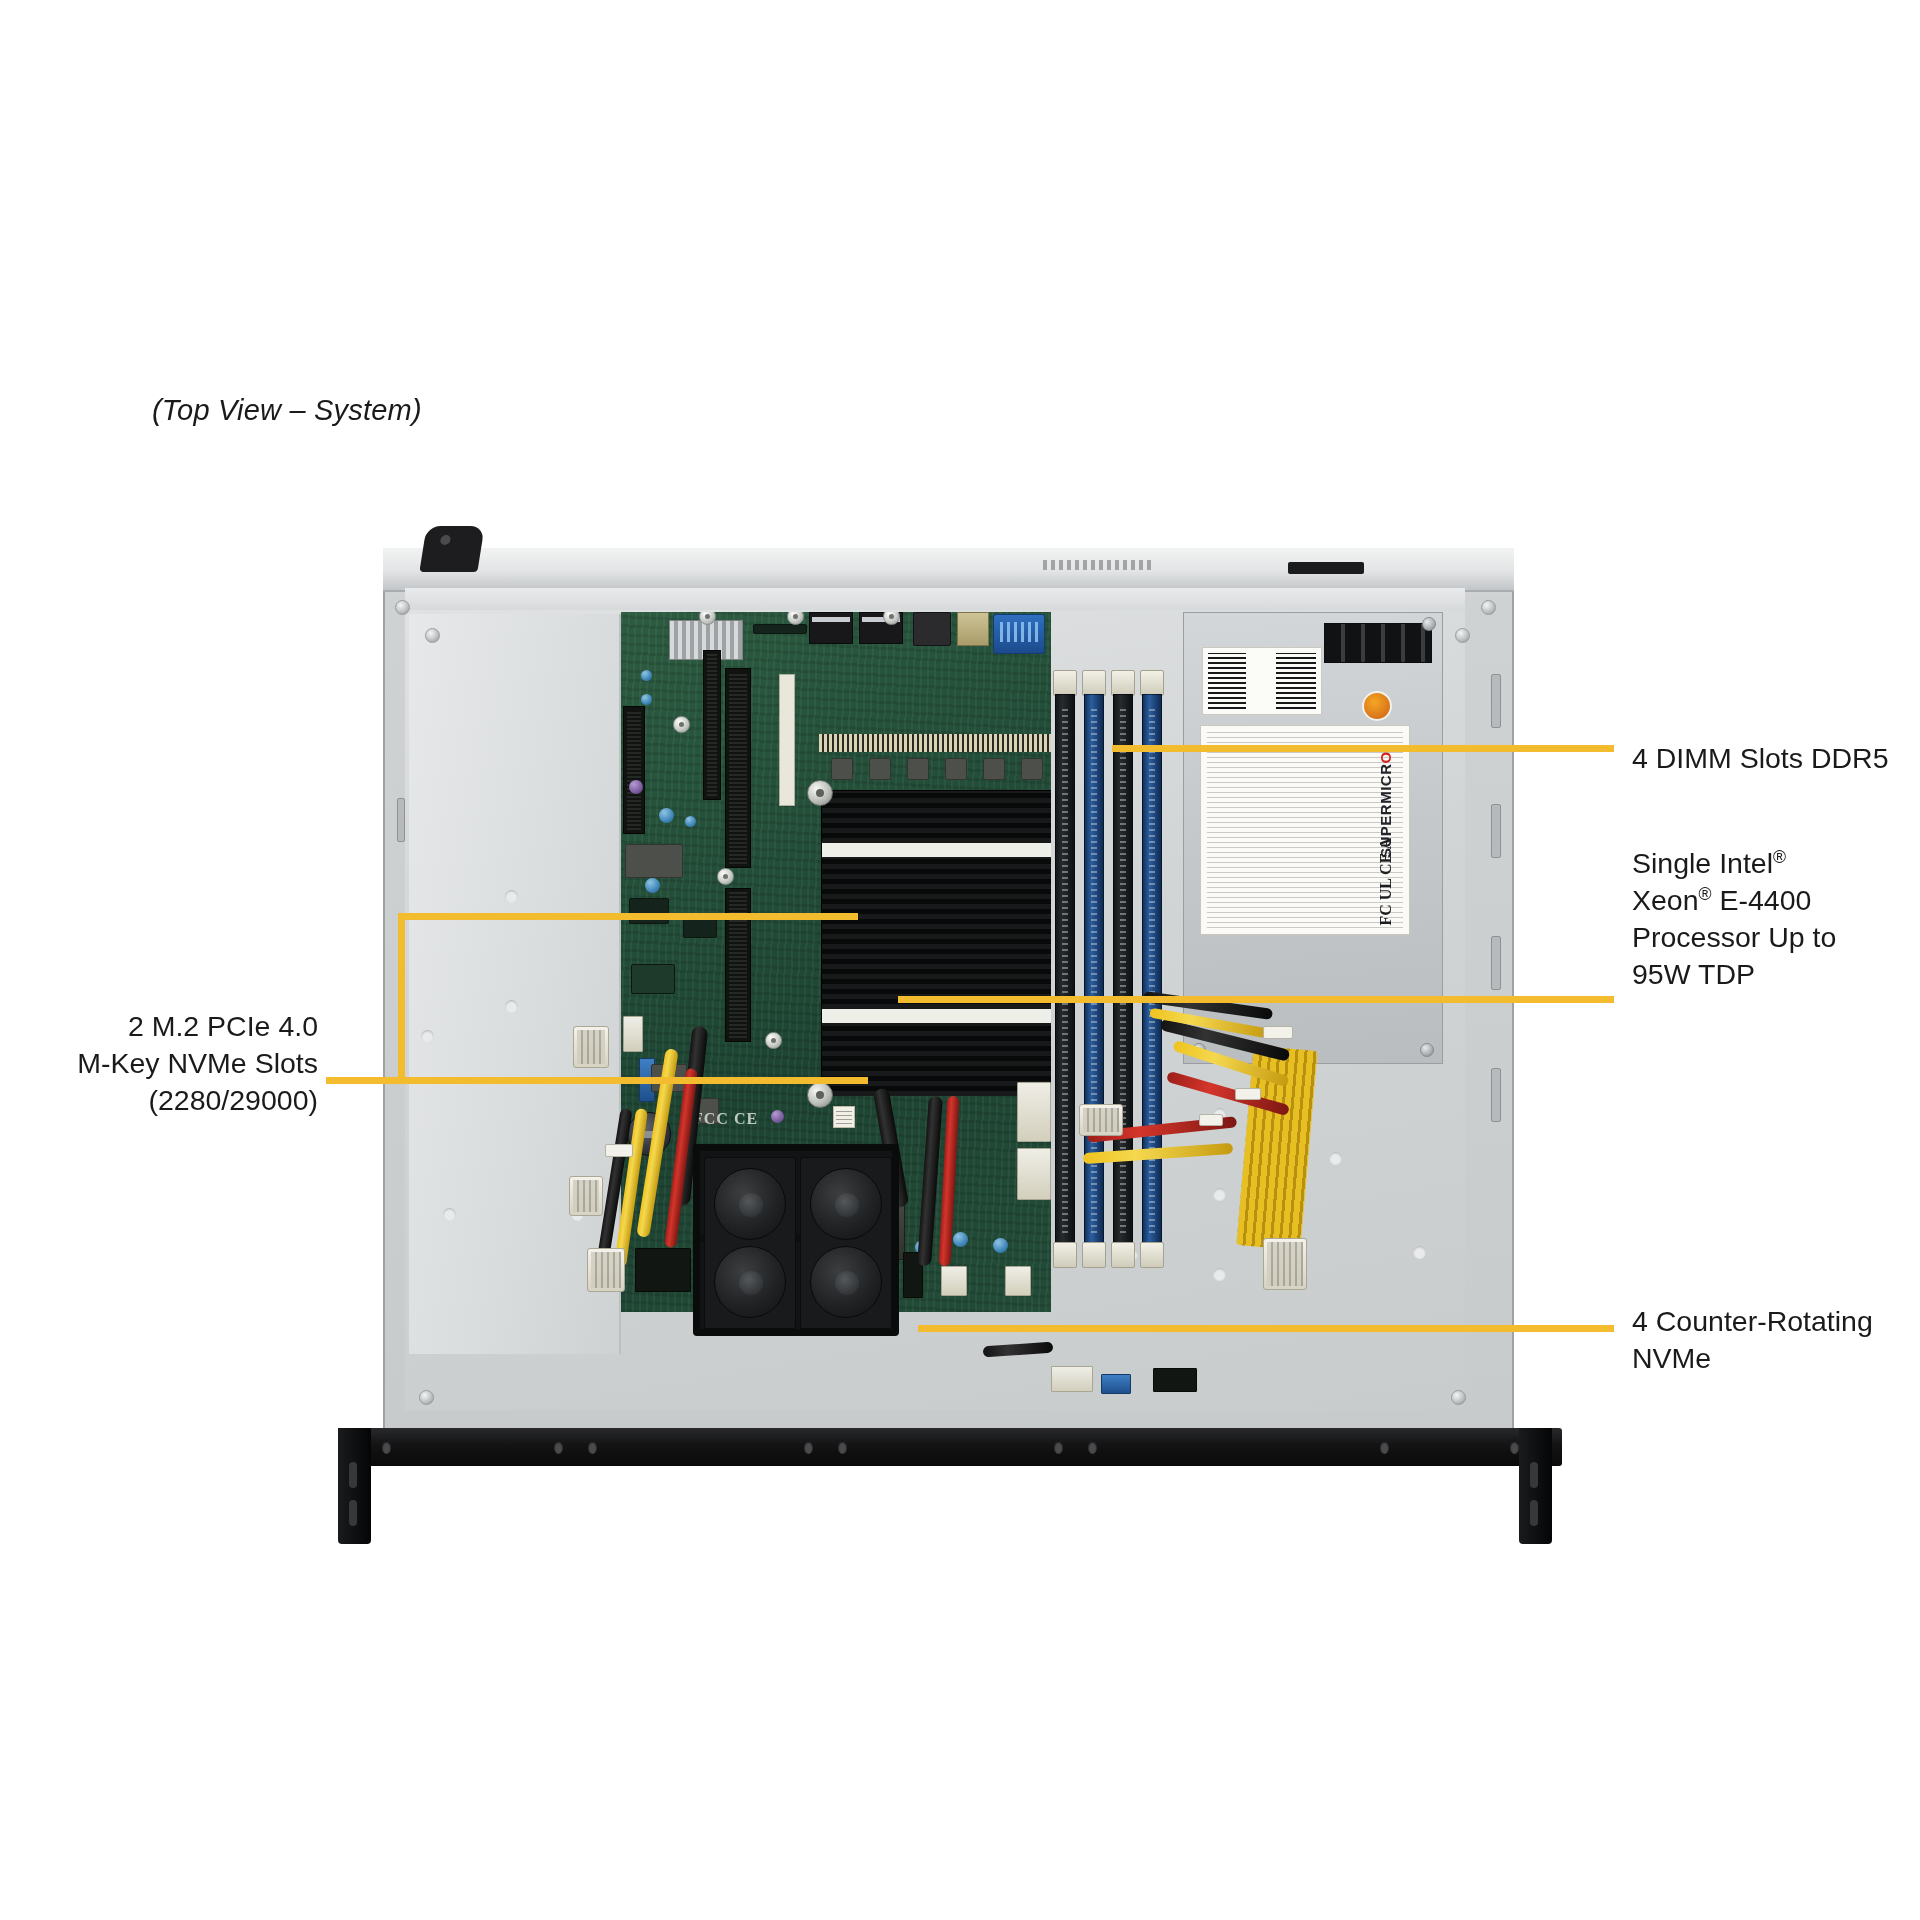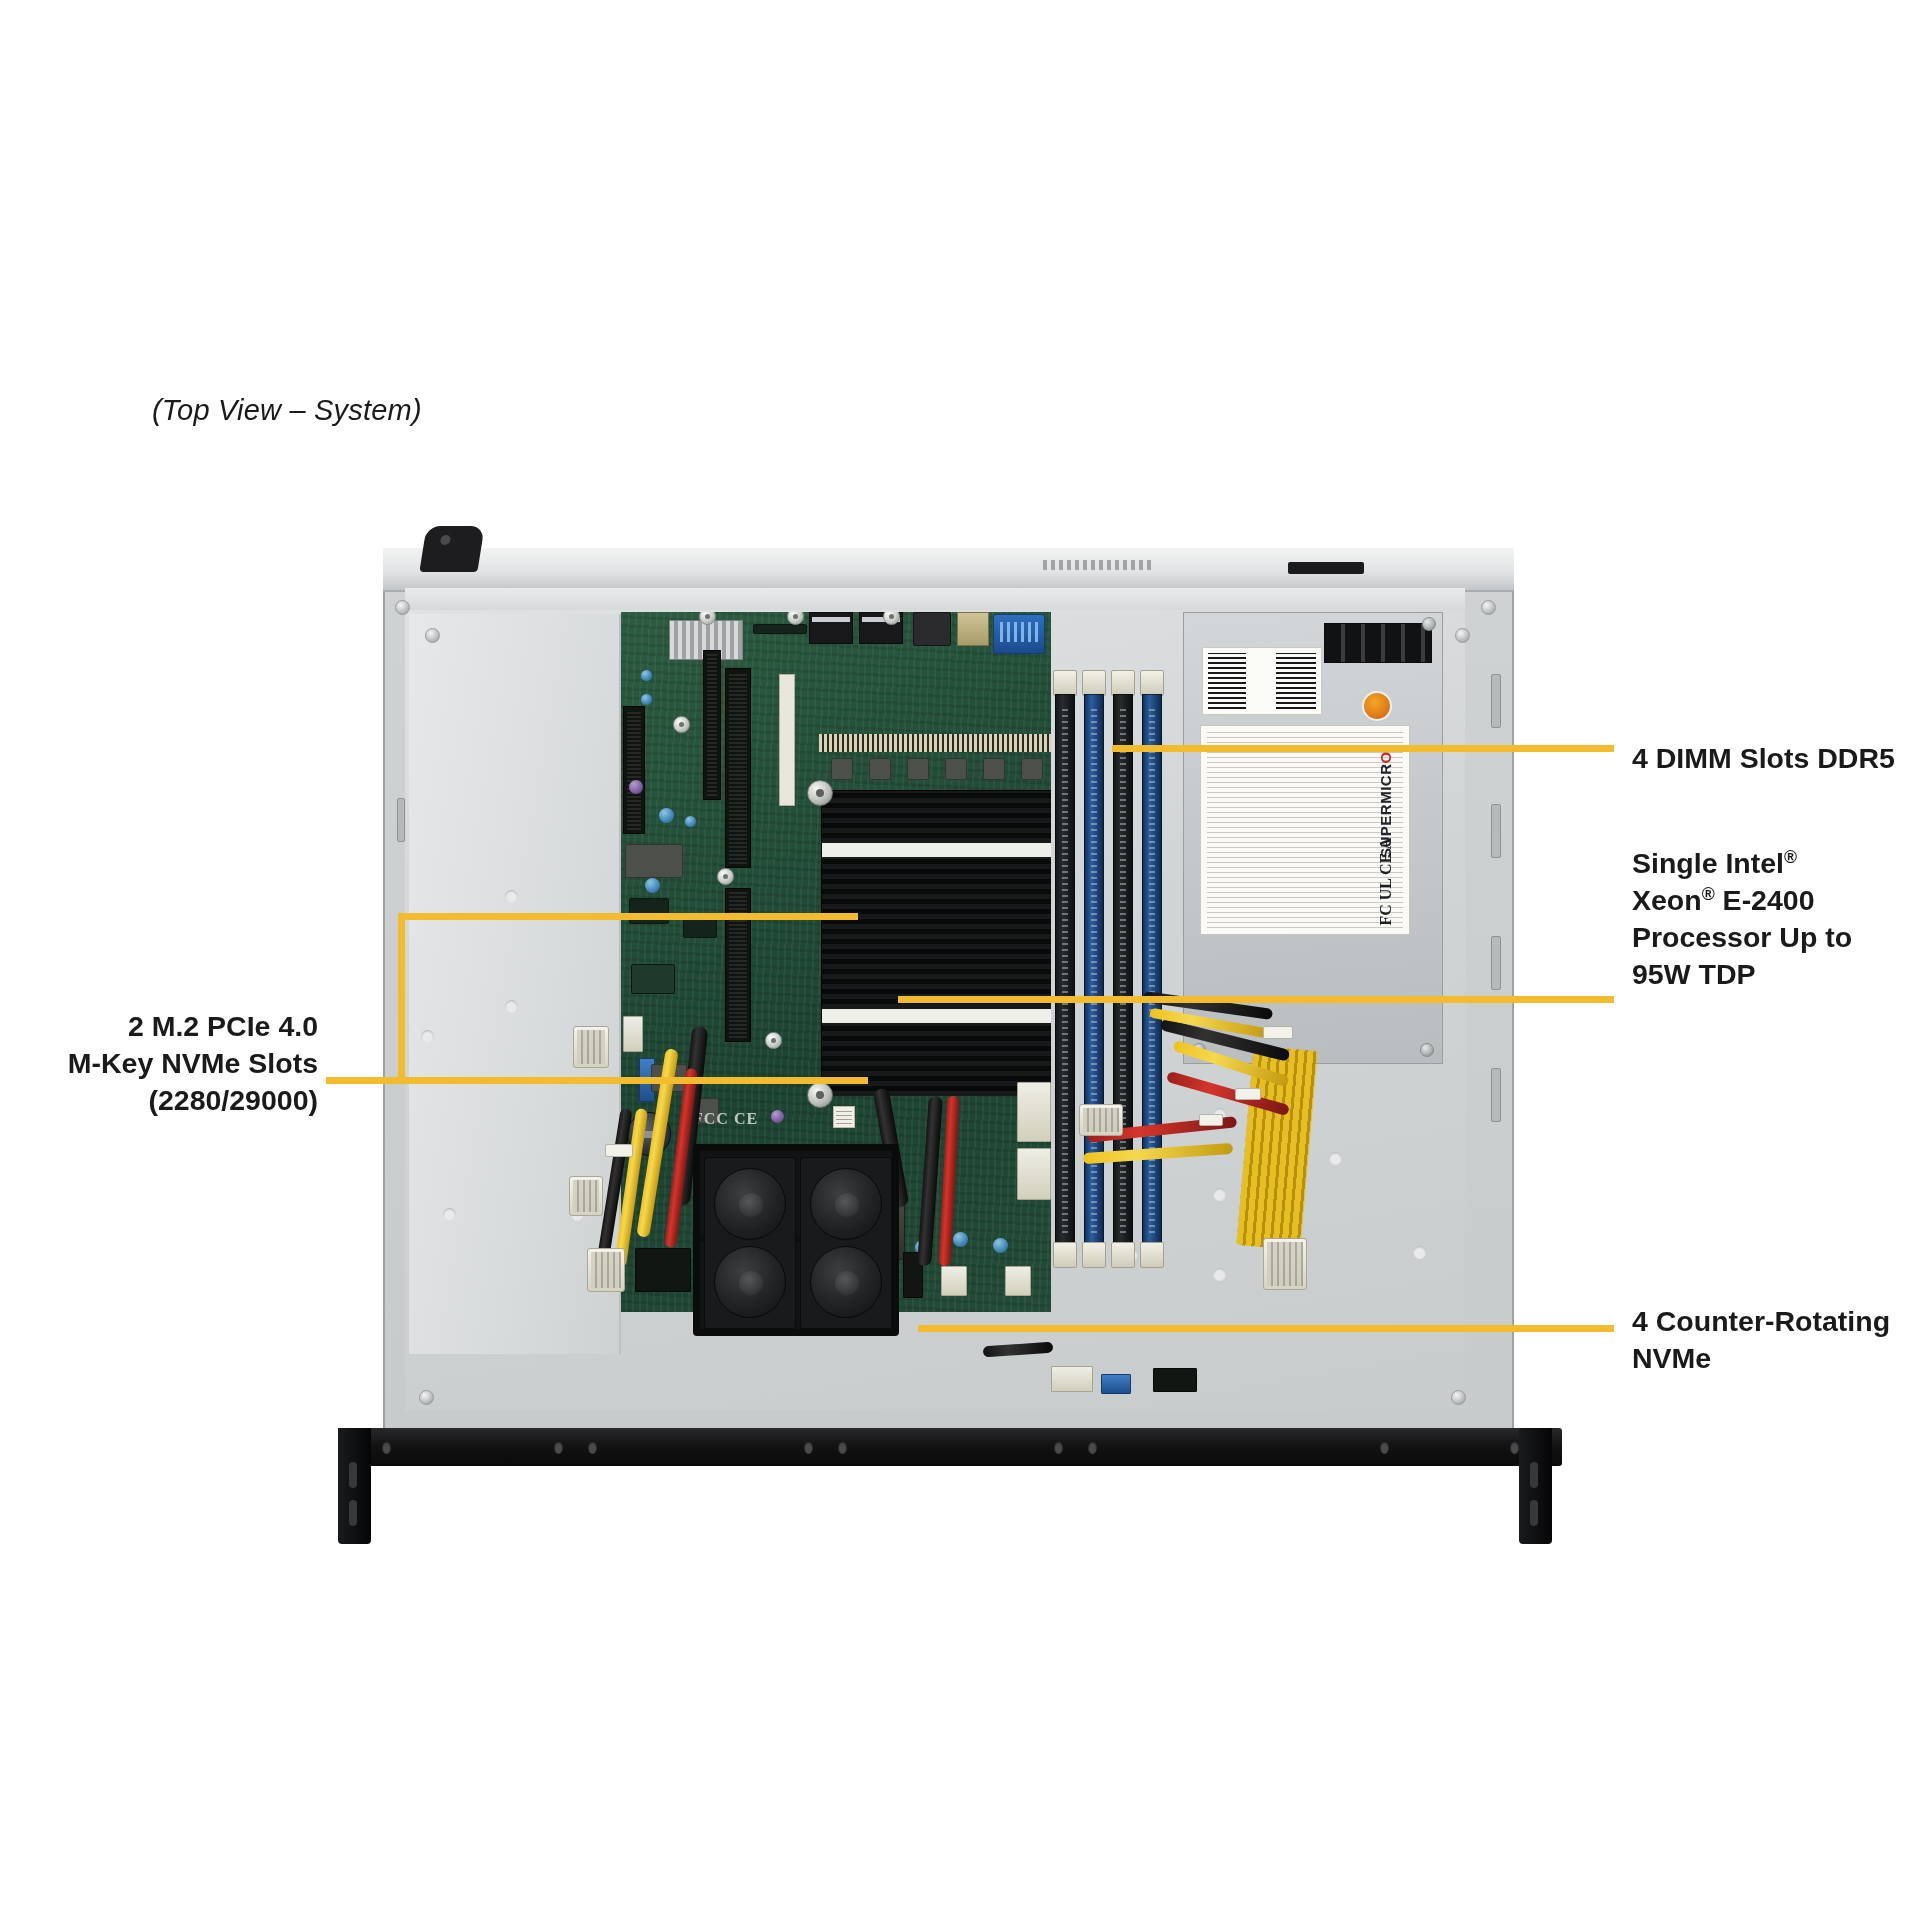--- a/index.html
+++ b/index.html
@@ -7,21 +7,21 @@
        font-family:"Liberation Sans","DejaVu Sans",sans-serif;}
 
   
   #view-caption{
     position:absolute;left:152px;top:394px;
     font-size:29px;font-style:italic;color:#1a1a1a;letter-spacing:.2px;
     white-space:nowrap;
   }
 
   
-  .callout-label{position:absolute;font-size:28.5px;color:#1a1a1a;line-height:1.30;font-weight:bold;}
+  .callout-label{position:absolute;font-size:28.5px;color:#1a1a1a;line-height:1.30;}
   .callout-label.right{text-align:left;}
   .callout-label.left{text-align:right;}
   .callout-label sup{font-size:.62em;vertical-align:super;line-height:0;}
 
   #label-dimm{left:1632px;top:740px;}
   #label-cpu{left:1632px;top:845px;}
   #label-fans{left:1632px;top:1303px;}
   #label-m2{right:1602px;top:1008px;width:300px;}
 
   
@@ -512,21 +512,21 @@
 <div class="lead lead-h" style="left:398px;top:1077px;width:470px;"></div>
 <div class="lead lead-v" style="left:398px;top:913px;height:171px;"></div>
 <div class="lead lead-h" style="left:326px;top:1077px;width:78px;"></div>
 
 <div class="callout-label right" id="label-dimm">
   <div>4 DIMM Slots DDR5</div>
 </div>
 
 <div class="callout-label right" id="label-cpu">
   <div><span>Single Intel</span><sup>®</sup></div>
-  <div><span>Xeon</span><sup>®</sup><span> E-2400</span></div>
+  <div><span>Xeon</span><sup>®</sup><span> E-4400</span></div>
   <div>Processor Up to</div>
   <div>95W TDP</div>
 </div>
 
 <div class="callout-label right" id="label-fans">
   <div>4 Counter-Rotating</div>
   <div>NVMe</div>
 </div>
 
 <div class="callout-label left" id="label-m2">

